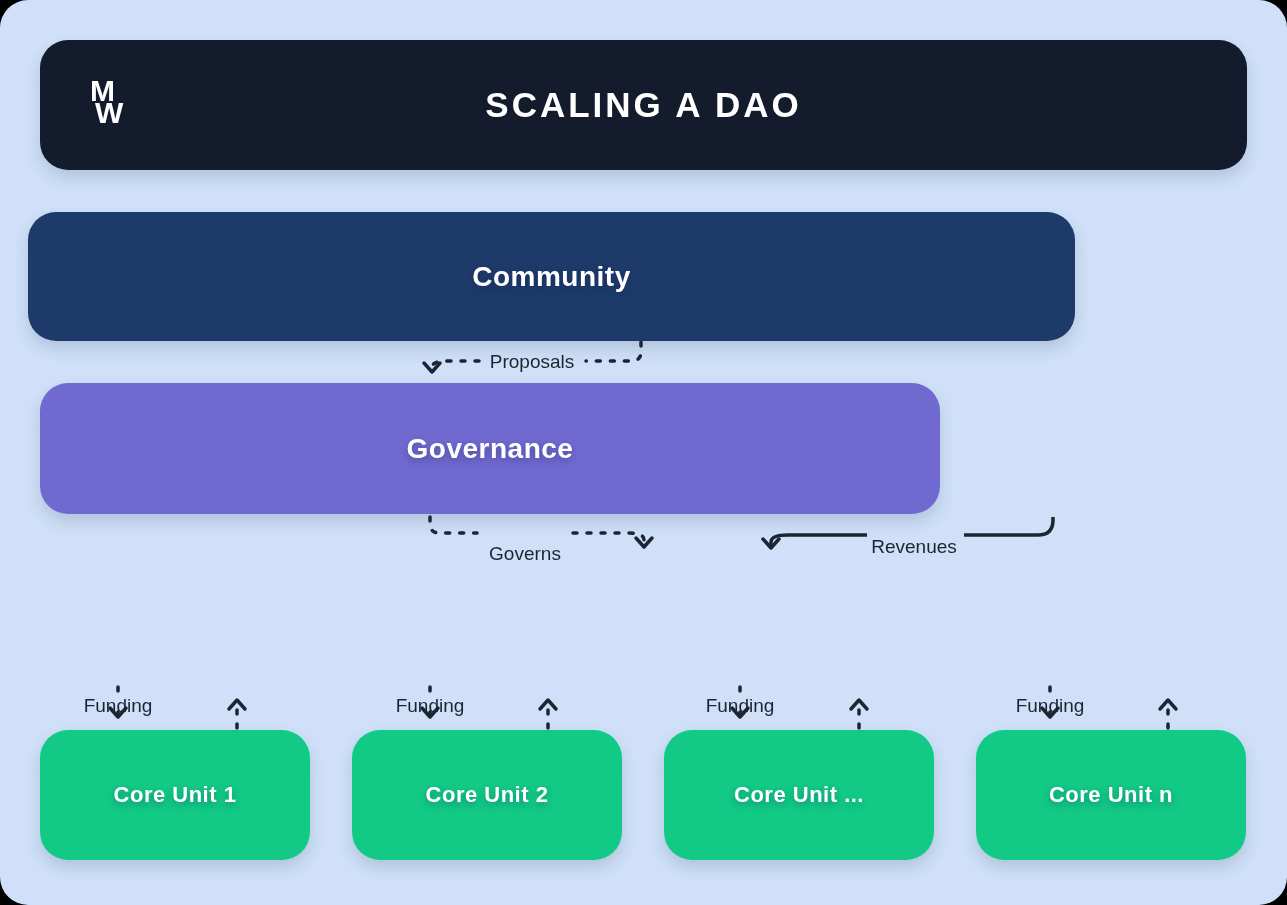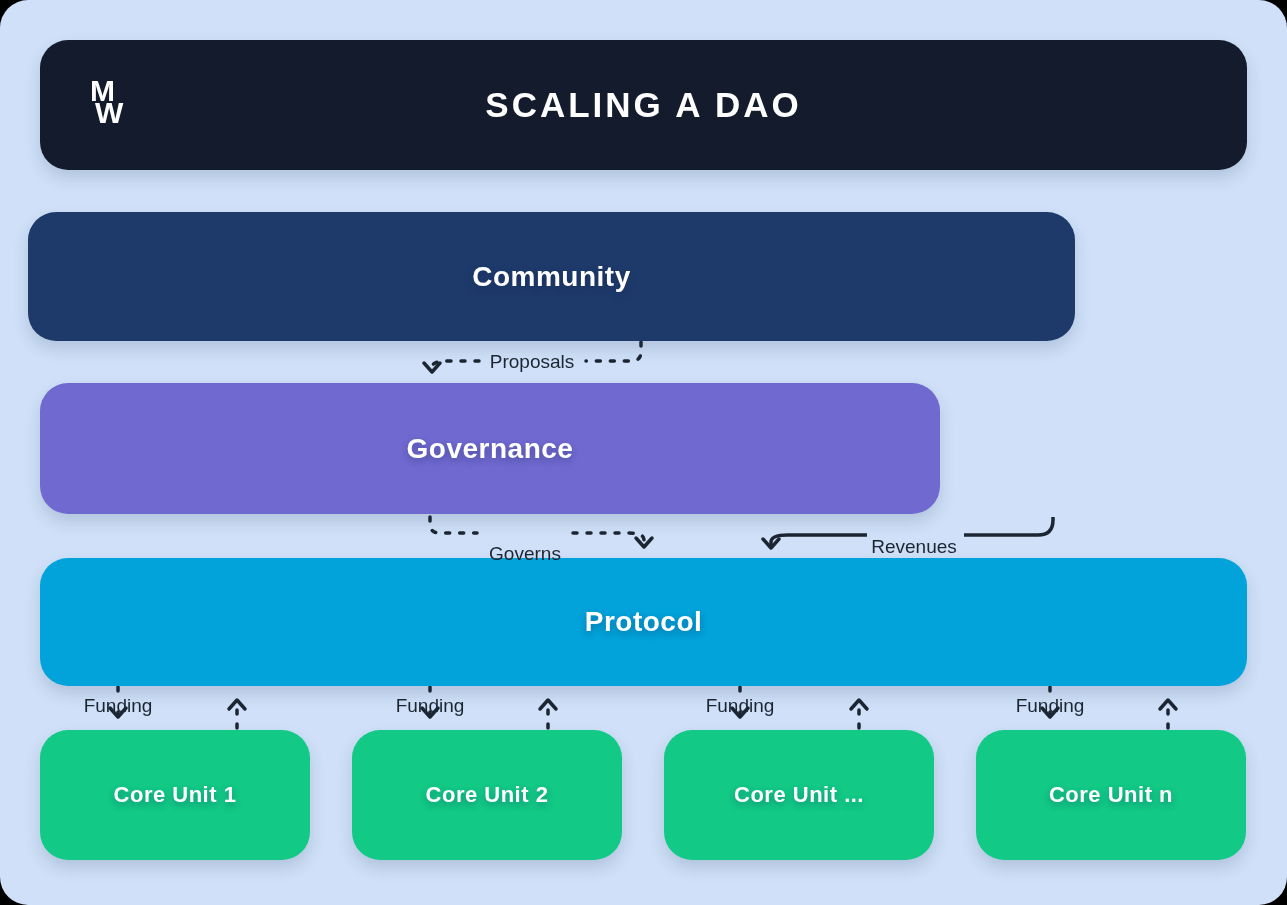--- a/index.html
+++ b/index.html
@@ -109,21 +109,20 @@
     <div class="node titlebar">
       <div class="logo">
         <span class="glyph-m">M</span>
         <span class="glyph-w">W</span>
       </div>
       <div class="title">SCALING A DAO</div>
     </div>
 
     <div class="node node-label-size community">Community</div>
     <div class="node node-label-size governance">Governance</div>
-    <div class="node node-label-size protocol">Protocol</div>
 
     <div class="node node-label-size core c1">Core Unit 1</div>
     <div class="node node-label-size core c2">Core Unit 2</div>
     <div class="node node-label-size core c3">Core Unit ...</div>
     <div class="node node-label-size core c4">Core Unit n</div>
 
     <div class="wire-label lbl-proposals">Proposals</div>
     <div class="wire-label lbl-governs">Governs</div>
     <div class="wire-label lbl-revenues">Revenues</div>
     <div class="wire-label lbl-funding f1">Funding</div>

